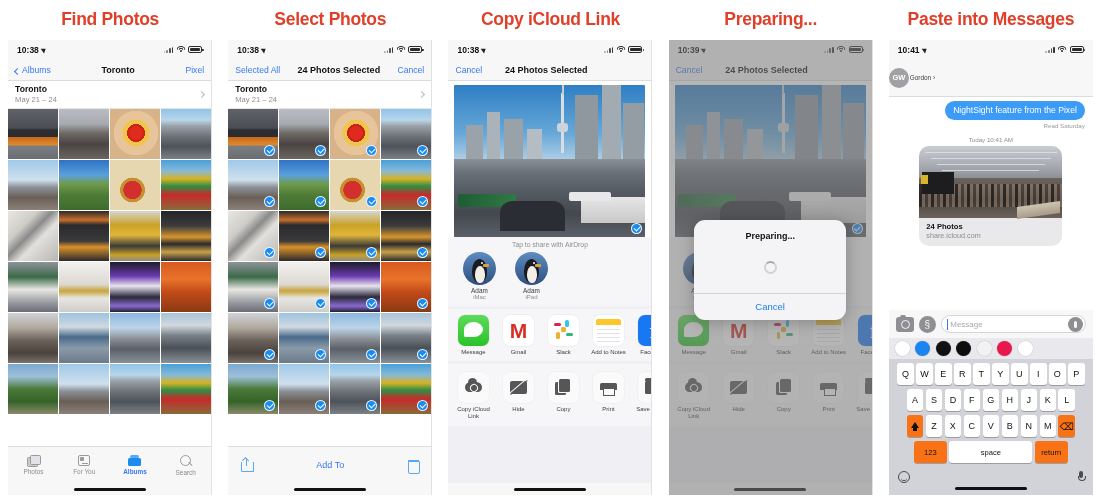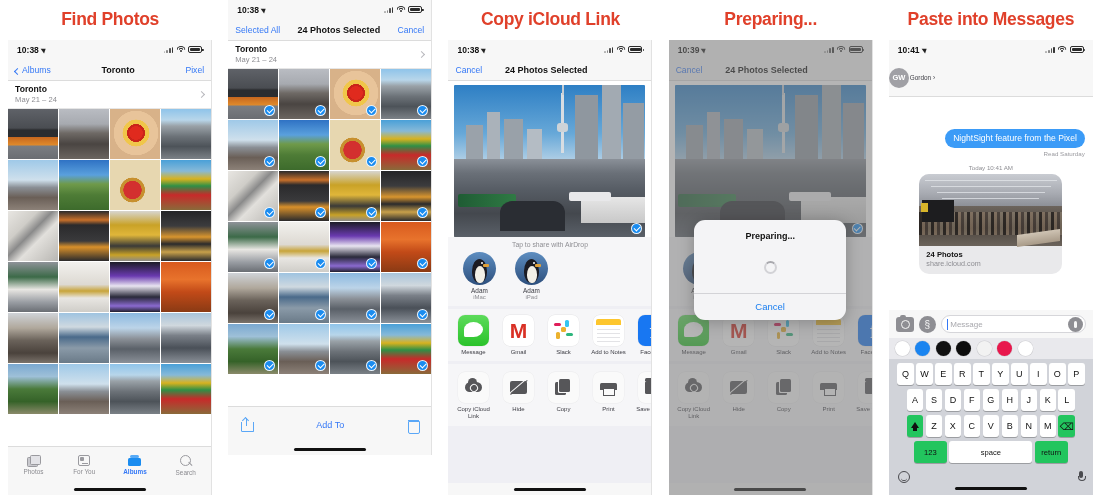--- a/index.html
+++ b/index.html
@@ -186,21 +186,21 @@
   .spinner { width: 13px; height: 13px; border-radius:50%; border: 2px solid #d2d2d6; border-top-color:#a8a8ad; }
   .dlg-sep { height:.5px; background:#d3d3d7; }
   .dlg-cancel { text-align:center; color:#1a7ef0; font-size:9.5px; padding: 7px 0 8px; }
 
   
   .msg-nav { background:#f7f7f7; height:38px; min-height:38px; display:flex; align-items:center; padding:0 8px; position:relative; border-bottom:.5px solid #dcdcdc;}
   .msg-back { width:6px; height:6px; border-left:1.8px solid #3478f6; border-bottom:1.8px solid #3478f6; transform: rotate(45deg); }
   .msg-contact { position:absolute; left:0; right:0; display:flex; flex-direction:row; align-items:center; gap:1px;}
   .avatar { width:20px; height:20px; border-radius:50%; background:#a0a0a5; color:#fff; font-size:7.5px; display:flex; align-items:center; justify-content:center; font-weight:bold; }
   .contact-name { font-size:6.4px; color:#3c3c43; }
-  .thread { flex:1; background:#fff; padding: 4px 8px 0; overflow:hidden; display:flex; flex-direction:column;margin-top:28px; }
+  .thread { flex:1; background:#fff; padding: 4px 8px 0; overflow:hidden; display:flex; flex-direction:column; }
   .bubble-out { align-self:flex-end; max-width: 148px; background:#3b9bf7; color:#fff; font-size:8.6px; border-radius: 11px; padding: 4px 8px; line-height:1.3; }
   .read-rcpt { align-self:flex-end; font-size:6.2px; color:#9a9a9f; margin-top:2px; }
   .ts { text-align:center; font-size:6.2px; color:#8e8e93; margin: 7px 0 3px; }
   .link-card { align-self:center; width: 143px; background:#e9e9eb; border-radius:10px; overflow:hidden; }
   .card-img { width:100%; height:72px; position:relative; }
   .card-meta { padding: 4px 7px 6px; }
   .card-title { font-size:7.6px; font-weight:bold; color:#111; }
   .card-sub { font-size:7.2px; color:#8e8e93; }
   .composer { background:#f7f7f7; padding: 5px 7px; display:flex; align-items:center; gap:5px; min-height: 28px; }
   .cam-btn { width:18px; height:15px; background:#8e8e93; border-radius:3px; position:relative; flex:0 0 auto;}
@@ -212,21 +212,21 @@
   .msg-ph { font-size:8px; color:#a8a8ad; }
   .mic-btn { width:15px; height:15px; border-radius:50%; background:#8e8e93; display:flex; align-items:center; justify-content:center; position:absolute; right:2px;}
   .mic-btn::after{ content:''; width:3.4px; height:7px; background:#f7f7f7; border-radius:2px;}
   .appstrip { background:#e9e9ed; display:flex; align-items:center; gap:5.5px; padding: 3px 6px; min-height:20px;}
   .strip-ic { width:15px; height:15px; border-radius:50%; flex:0 0 auto; position:relative; }
 
   
   .kb { background:#d1d3d9; padding: 4px 2px 2px; }
   .kb-row { display:flex; justify-content:center; gap:2.4px; margin-bottom: 4px; }
   .key { background:#fff; border-radius:3px; height:22px; width:16.6px; display:flex; align-items:center; justify-content:center; font-size:9px; color:#111; box-shadow: 0 1px 0 rgba(0,0,0,.25); }
-  .key.fn { background:#22c55e; }
+  .key.fn { background:#f97316; }
   .key.wide { width: 33px; font-size: 7.6px; }
   .key.space { width: 83px; font-size: 7.6px; }
   .shift::after { content:''; width:0;height:0;border-left:4.5px solid transparent;border-right:4.5px solid transparent;border-bottom:6px solid #111; position:relative; top:-1px;}
   .shift::before { content:''; position:absolute; width:4.6px;height:4px;background:#111; margin-top:5.5px;}
   .del::after { content:'\232B'; font-size:10px; color:#111;}
   .kb-bottom { display:flex; align-items:center; justify-content:space-between; padding: 1px 7px 0; height: 18px;}
   .emoji-k { width:12px;height:12px;border:1.3px solid #4a4a4f;border-radius:50%; position:relative;}
   .emoji-k::after{ content:''; position:absolute; left:2.6px; top:6px; width:5.5px;height:2.4px;border-bottom:1.3px solid #4a4a4f;border-radius:0 0 4px 4px;}
   .mic-k { width:6px;height:11px; position:relative;}
   .mic-k::before{content:'';position:absolute;left:1.2px;top:0;width:3.6px;height:6.5px;background:#4a4a4f;border-radius:2px;}
@@ -415,20 +415,21 @@
           <span class="lbl">Search</span>
         </div>
       </div>
       <div class="home-ind">
           <i></i>
         </div>
     </div>
   </div>
 
   <div class="panel">
+    <div class="step-title">Select Photos</div>
     <div class="phone">
       <div class="statusbar">
         <div class="sb-left">
           <span>10:38</span>
           <span class="loc-arrow"></span>
         </div>
         <div class="sb-right">
           <span class="bars">
               <i></i>
               <i></i>

